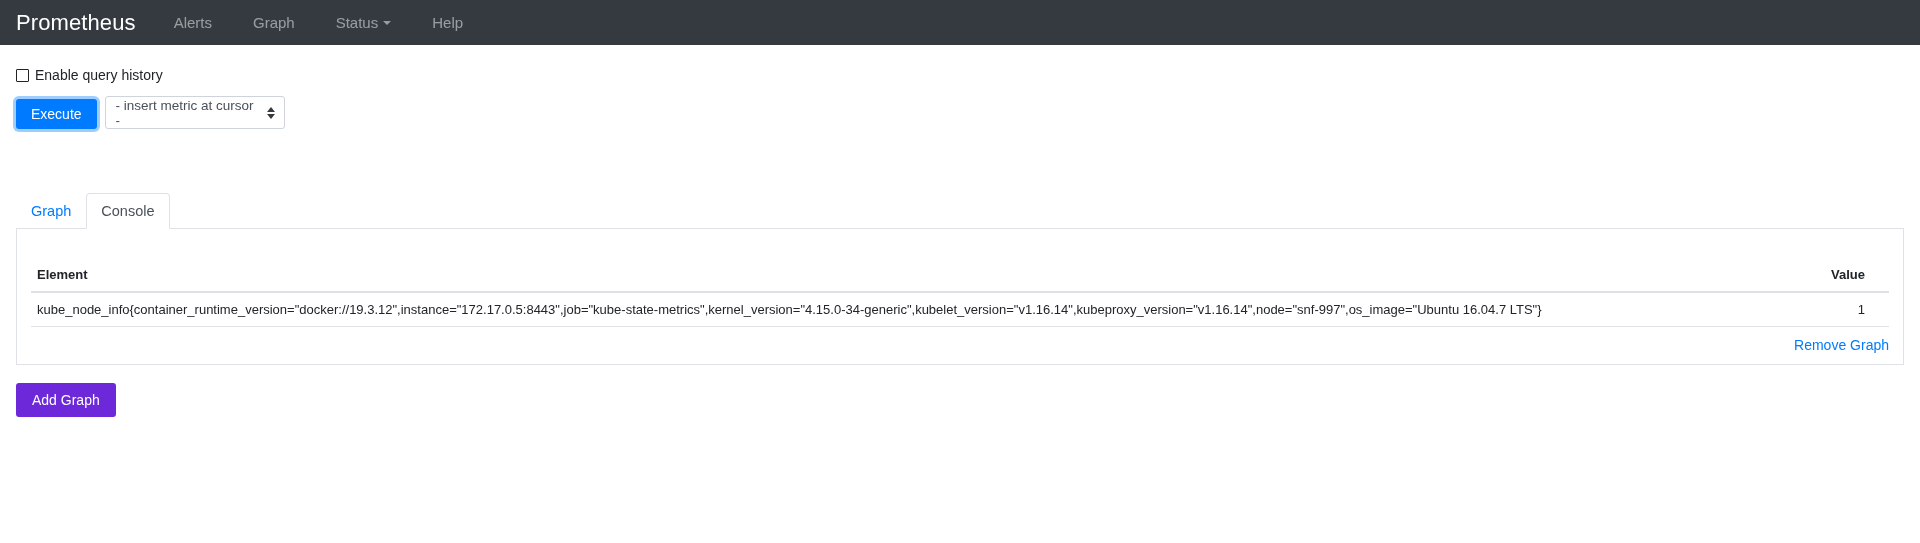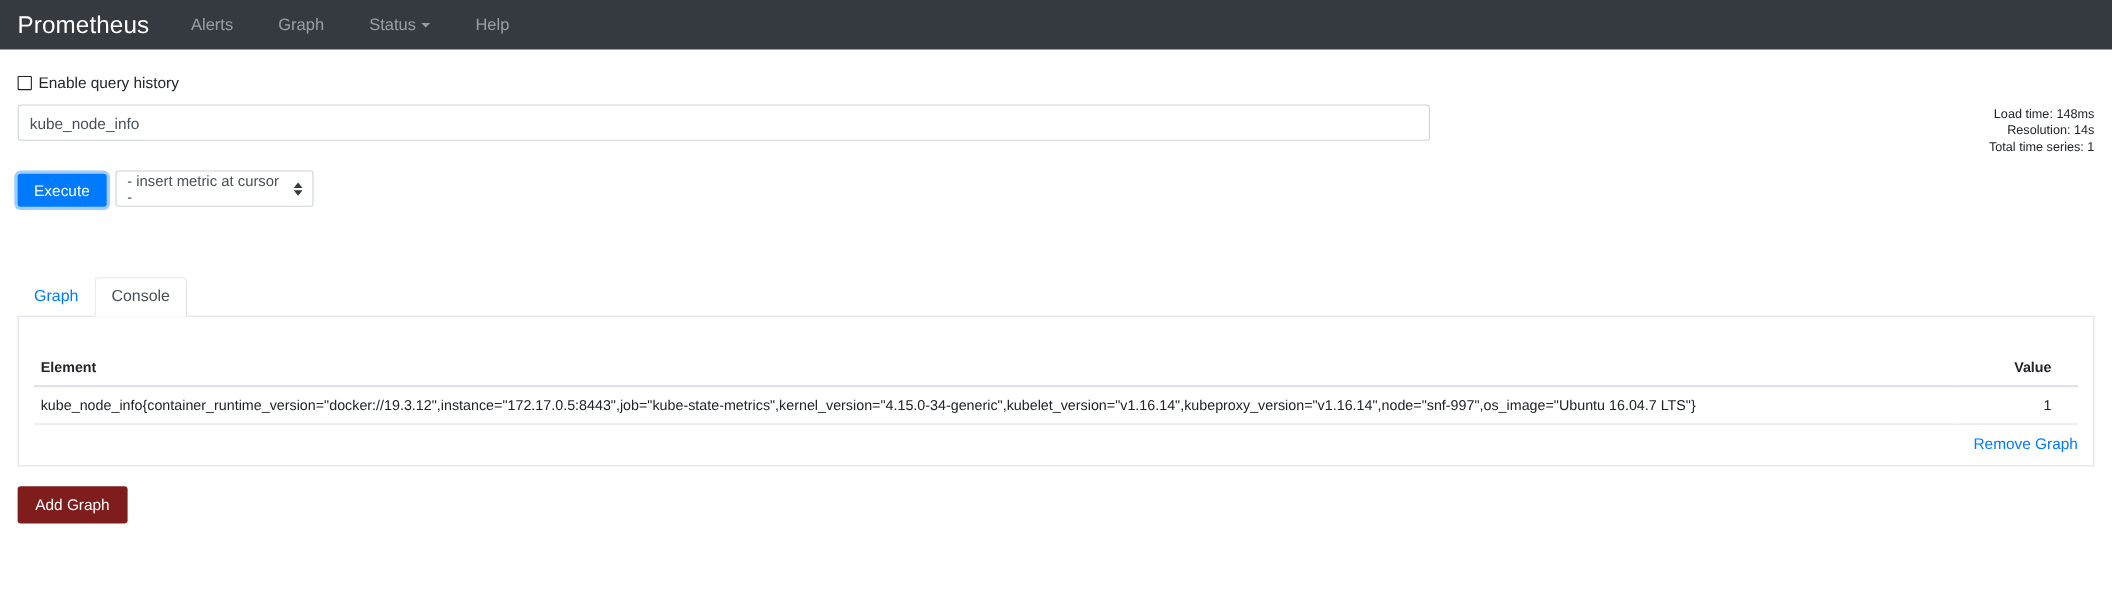--- a/index.html
+++ b/index.html
@@ -215,21 +215,21 @@
 
   .remove-row { text-align: right; margin-top: 9px; }
   .remove-link {
     color: #007bff;
     font-size: 14px;
     cursor: pointer;
     text-decoration: none;
   }
 
   .btn-add {
-    background: #7f1d1d;
+    background: #6d28d9;
     color: #fff;
     border: none;
     border-radius: 3px;
     font-size: 14px;
     padding: 9px 16px;
     margin-top: 18px;
     cursor: pointer;
     font-family: "Liberation Sans", sans-serif;
   }
 </style>
@@ -249,30 +249,20 @@
   </div>
 </div>
 
 <div class="container">
 
   <div class="history-row">
     <span class="chk"></span>
     <span class="history-label">Enable query history</span>
   </div>
 
-  <div class="query-row">
-    <div class="query-area">
-      <textarea class="query-input" rows="1" style="">kube_node_info</textarea>
-    </div>
-    <div class="stats">
-      <div>Load time: 148ms</div>
-      <div>Resolution: 14s</div>
-      <div>Total time series: 1</div>
-    </div>
-  </div>
 
   <div class="controls">
     <button class="btn-exec">Execute</button>
     <div class="metric-select">
       <span>- insert metric at cursor -</span>
       <span class="sel-arrows">
         <i class="sel-up"></i>
           <i class="sel-down"></i>
       </span>
     </div>

